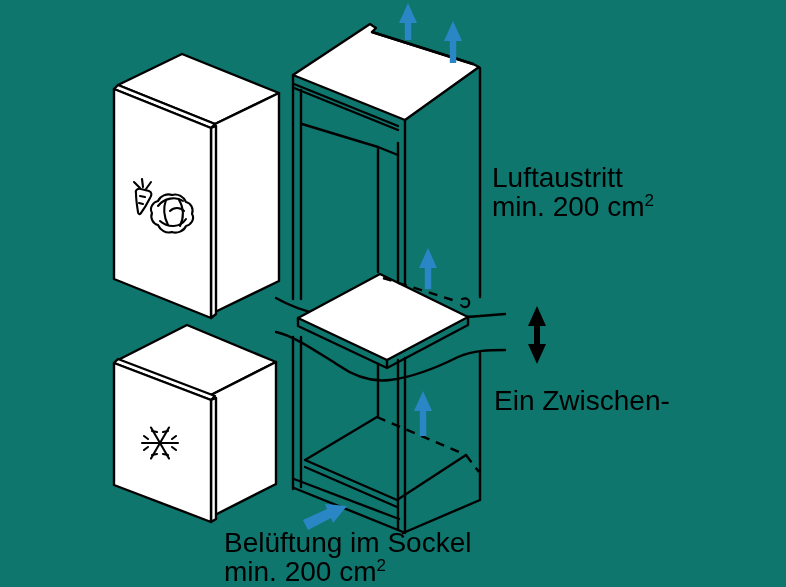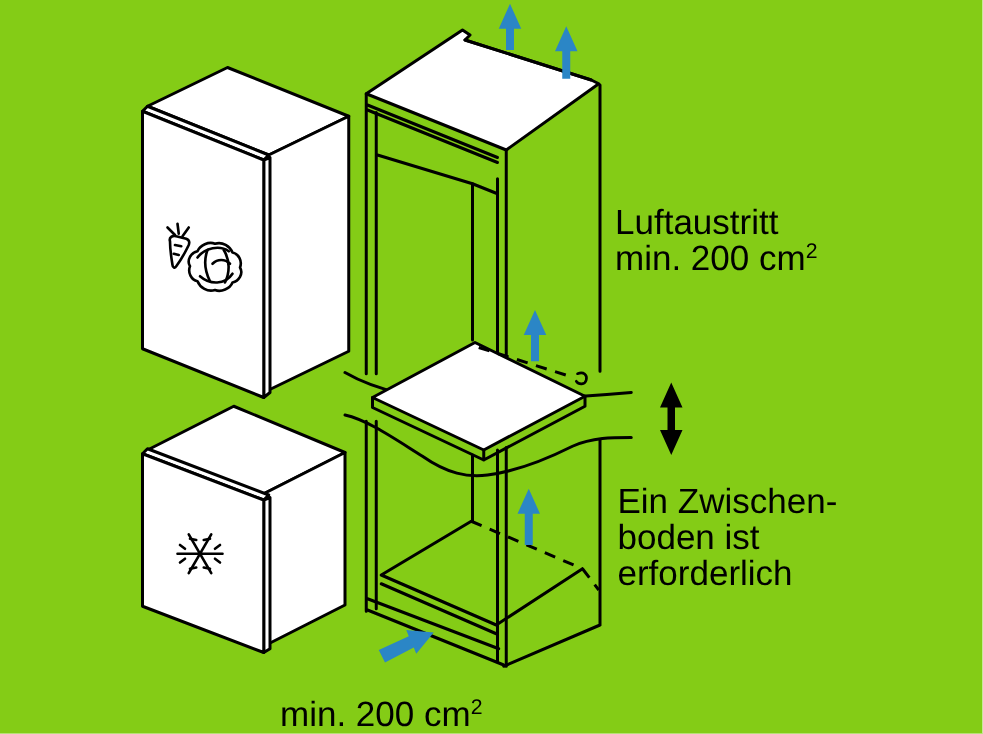--- a/index.html
+++ b/index.html
@@ -1,16 +1,16 @@
 <!DOCTYPE html>
 <html><head>
 <meta charset="utf-8">
 <style>
   html,body{margin:0;padding:0;background:#fff;}
-  .stage{position:relative;width:786px;height:587px;background:#84cc16;overflow:hidden;
+  .stage{position:relative;width:786px;height:587px;background:#0f766e;overflow:hidden;
          font-family:"Liberation Sans", sans-serif;}
   .stage svg{position:absolute;left:0;top:0;}
   .label{position:absolute;font-size:28px;line-height:29px;color:#000;white-space:nowrap;}
   .label .sup{font-size:17px;position:relative;top:-10px;}
   .w{fill:#fff;stroke:#000;stroke-width:2.4;stroke-linejoin:round;}
   .ln{fill:none;stroke:#000;stroke-width:2.4;stroke-linecap:round;stroke-linejoin:round;}
   .dash{fill:none;stroke:#000;stroke-width:2.4;stroke-linecap:butt;stroke-dasharray:9 7;}
   .icon{fill:none;stroke:#000;stroke-width:2.1;stroke-linecap:round;stroke-linejoin:round;}
   .arrow{stroke:none;}
   .blk{fill:#000;stroke:none;}
@@ -101,22 +101,21 @@
     <path class="blk" d="M537,306 L546,326 L540,326 L540,344 L546,344 L537,364 L528,344 L534,344 L534,326 L528,326 Z"></path>
   </svg>
 
   <div class="label" style="left:492px;top:163px;">
     <span>Luftaustritt</span><br>
     <span>min. 200 cm</span><span class="sup">2</span>
   </div>
 
   <div class="label" style="left:494px;top:386px;">
     <span>Ein Zwischen-</span><br>
-    <span>boden ist</span><br>
-    <span>erforderlich</span>
+    <br>
   </div>
 
   <div class="label" style="left:224px;top:528px;">
-    <br>
+    <span>Belüftung im Sockel</span><br>
     <span>min. 200 cm</span><span class="sup">2</span>
   </div>
 
 </div>
 
 </body></html>

